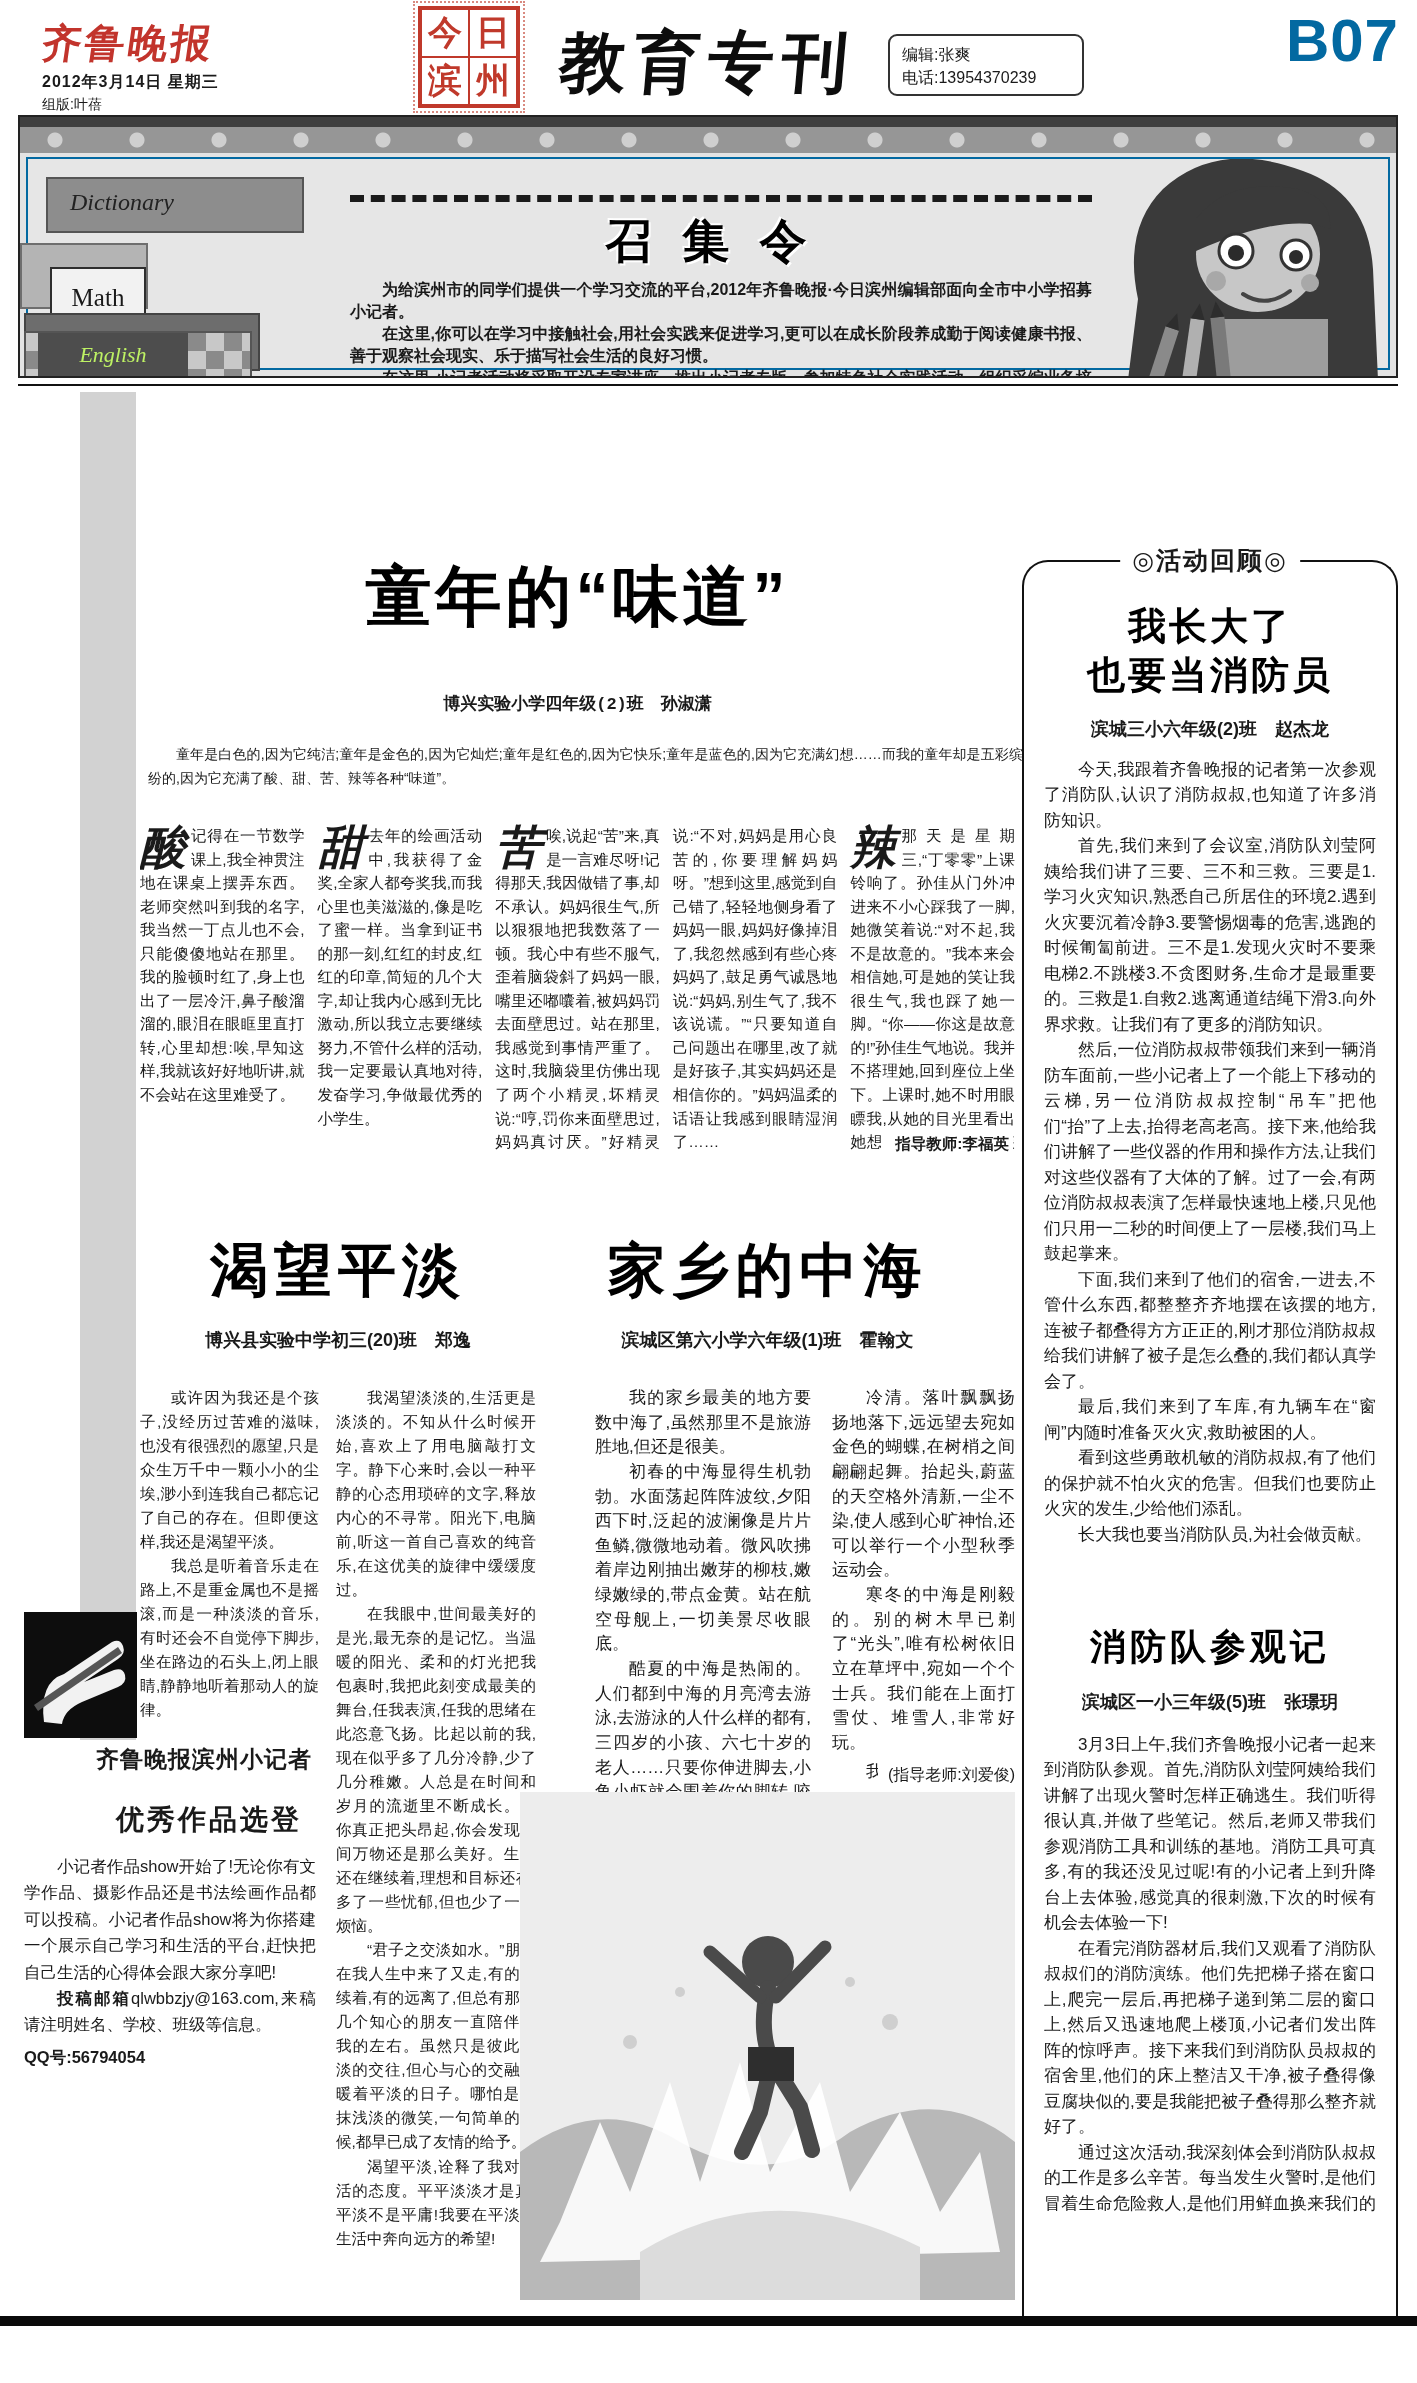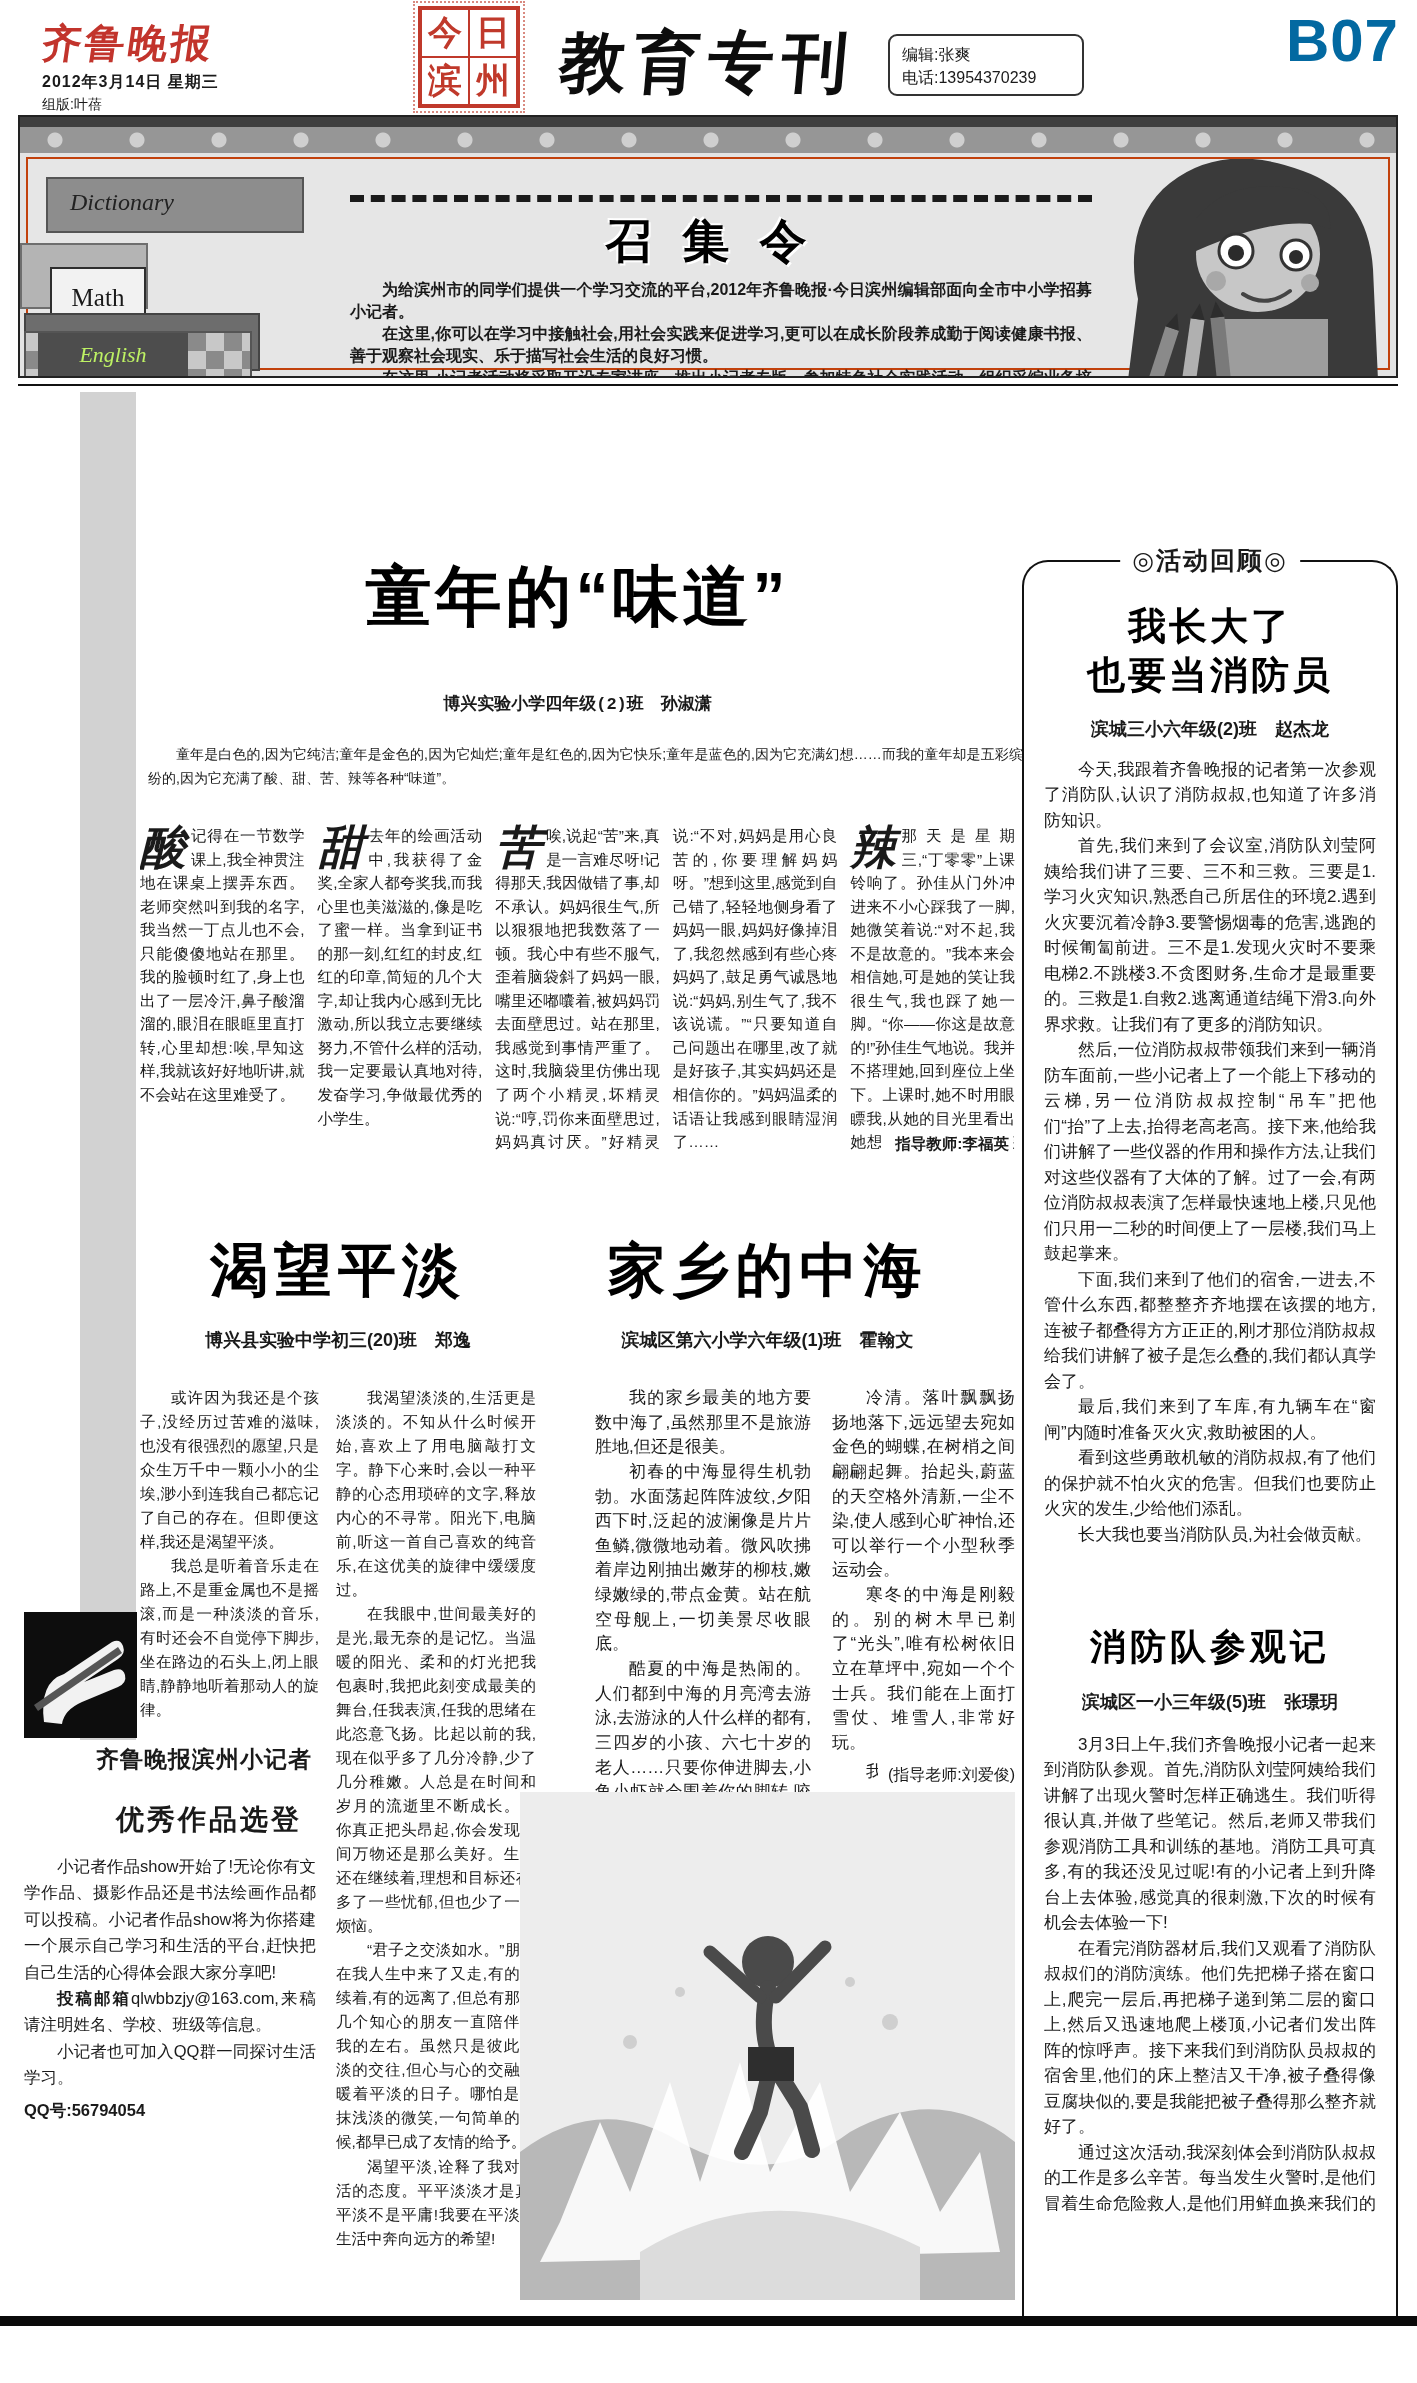--- a/index.html
+++ b/index.html
@@ -21,21 +21,21 @@
   .editor-box { position:absolute; left:888px; top:34px; width:196px; height:62px; border:2px solid #333;
     border-radius:9px; padding:7px 12px; font-size:16px; line-height:1.45; background:#fff; }
   .pageno { position:absolute; right:18px; top:6px; font-size:60px; font-weight:900; letter-spacing:1px; color:#0369a1; }
 
   
   .banner { position:absolute; left:18px; top:115px; width:1380px; height:263px; background:#e3e3e3;
     border:2px solid #222; overflow:hidden; }
   .shelf-top { position:absolute; left:0; top:0; width:100%; height:10px; background:#3f3f3f; }
   .shelf-dots { position:absolute; left:0; top:10px; width:100%; height:26px; background:#969696;
     background-image:radial-gradient(circle at 35px 13px, #cfcfcf 7px, rgba(0,0,0,0) 8px); background-size:82px 26px; background-repeat:repeat-x; }
-  .banner-inner { position:absolute; left:6px; top:40px; right:6px; bottom:6px; background:#e6e6e6; border:2px solid #c2410c; }
+  .banner-inner { position:absolute; left:6px; top:40px; right:6px; bottom:6px; background:#e6e6e6; border:2px solid #0369a1; }
 
   .books { position:absolute; left:0; top:0; width:315px; height:215px; }
   .bk { position:absolute; }
   .bk1 { left:18px; top:18px; width:258px; height:56px; background:#8d8d8d; border:2px solid #555;
     color:#222; font-family:"Liberation Serif","DejaVu Serif",serif; font-style:italic; font-size:24px; padding:10px 0 0 22px; }
   .bk2 { left:-8px; top:84px; width:128px; height:66px; background:#b4b4b4; border:2px solid #6e6e6e; }
   .mathbox { left:22px; top:108px; width:96px; height:62px; background:#f2f2f2; border:2.5px solid #2e2e2e;
     font-family:"Liberation Serif","DejaVu Serif",serif; font-size:25px; display:flex; align-items:center; justify-content:center; }
   .bk3 { left:-4px; top:154px; width:236px; height:58px; background:#6d6d6d; border:2px solid #444; }
   .checker { position:absolute; left:-4px; top:172px; width:228px; height:88px;
@@ -257,21 +257,20 @@
     <rect x="0" y="0" width="113" height="126" fill="#0d0d0d"></rect>
     <path d="M20 110 Q15 70 40 62 L88 30 Q96 26 99 34 Q102 42 94 47 L60 70 L90 58 Q99 55 101 63 Q103 71 94 75 L58 90 Q40 98 38 112 Z" fill="#f2f2f2"></path>
     <line x1="12" y1="96" x2="96" y2="38" stroke="#555" stroke-width="7"></line>
   </svg>
 
   <div class="promo">
     <div class="promo-h1">齐鲁晚报滨州小记者</div>
     <div class="promo-h2">优秀作品选登</div>
     <p class="ind">小记者作品show开始了!无论你有文学作品、摄影作品还是书法绘画作品都可以投稿。小记者作品show将为你搭建一个展示自己学习和生活的平台,赶快把自己生活的心得体会跟大家分享吧!</p>
     <p class="ind"><span class="mail-label">投稿邮箱</span><span>qlwbbzjy@163.com,来稿请注明姓名、学校、班级等信息。</span></p>
-    <p class="ind">小记者也可加入QQ群一同探讨生活学习。</p>
     <p class="promo-qq">QQ号:56794054</p>
   </div>
 
   <div class="sidebar">
     <div class="sb-header">◎活动回顾◎</div>
 
     <div class="a-title f1-title">
       <div>我长大了</div>
       <div>也要当消防员</div>
     </div>

